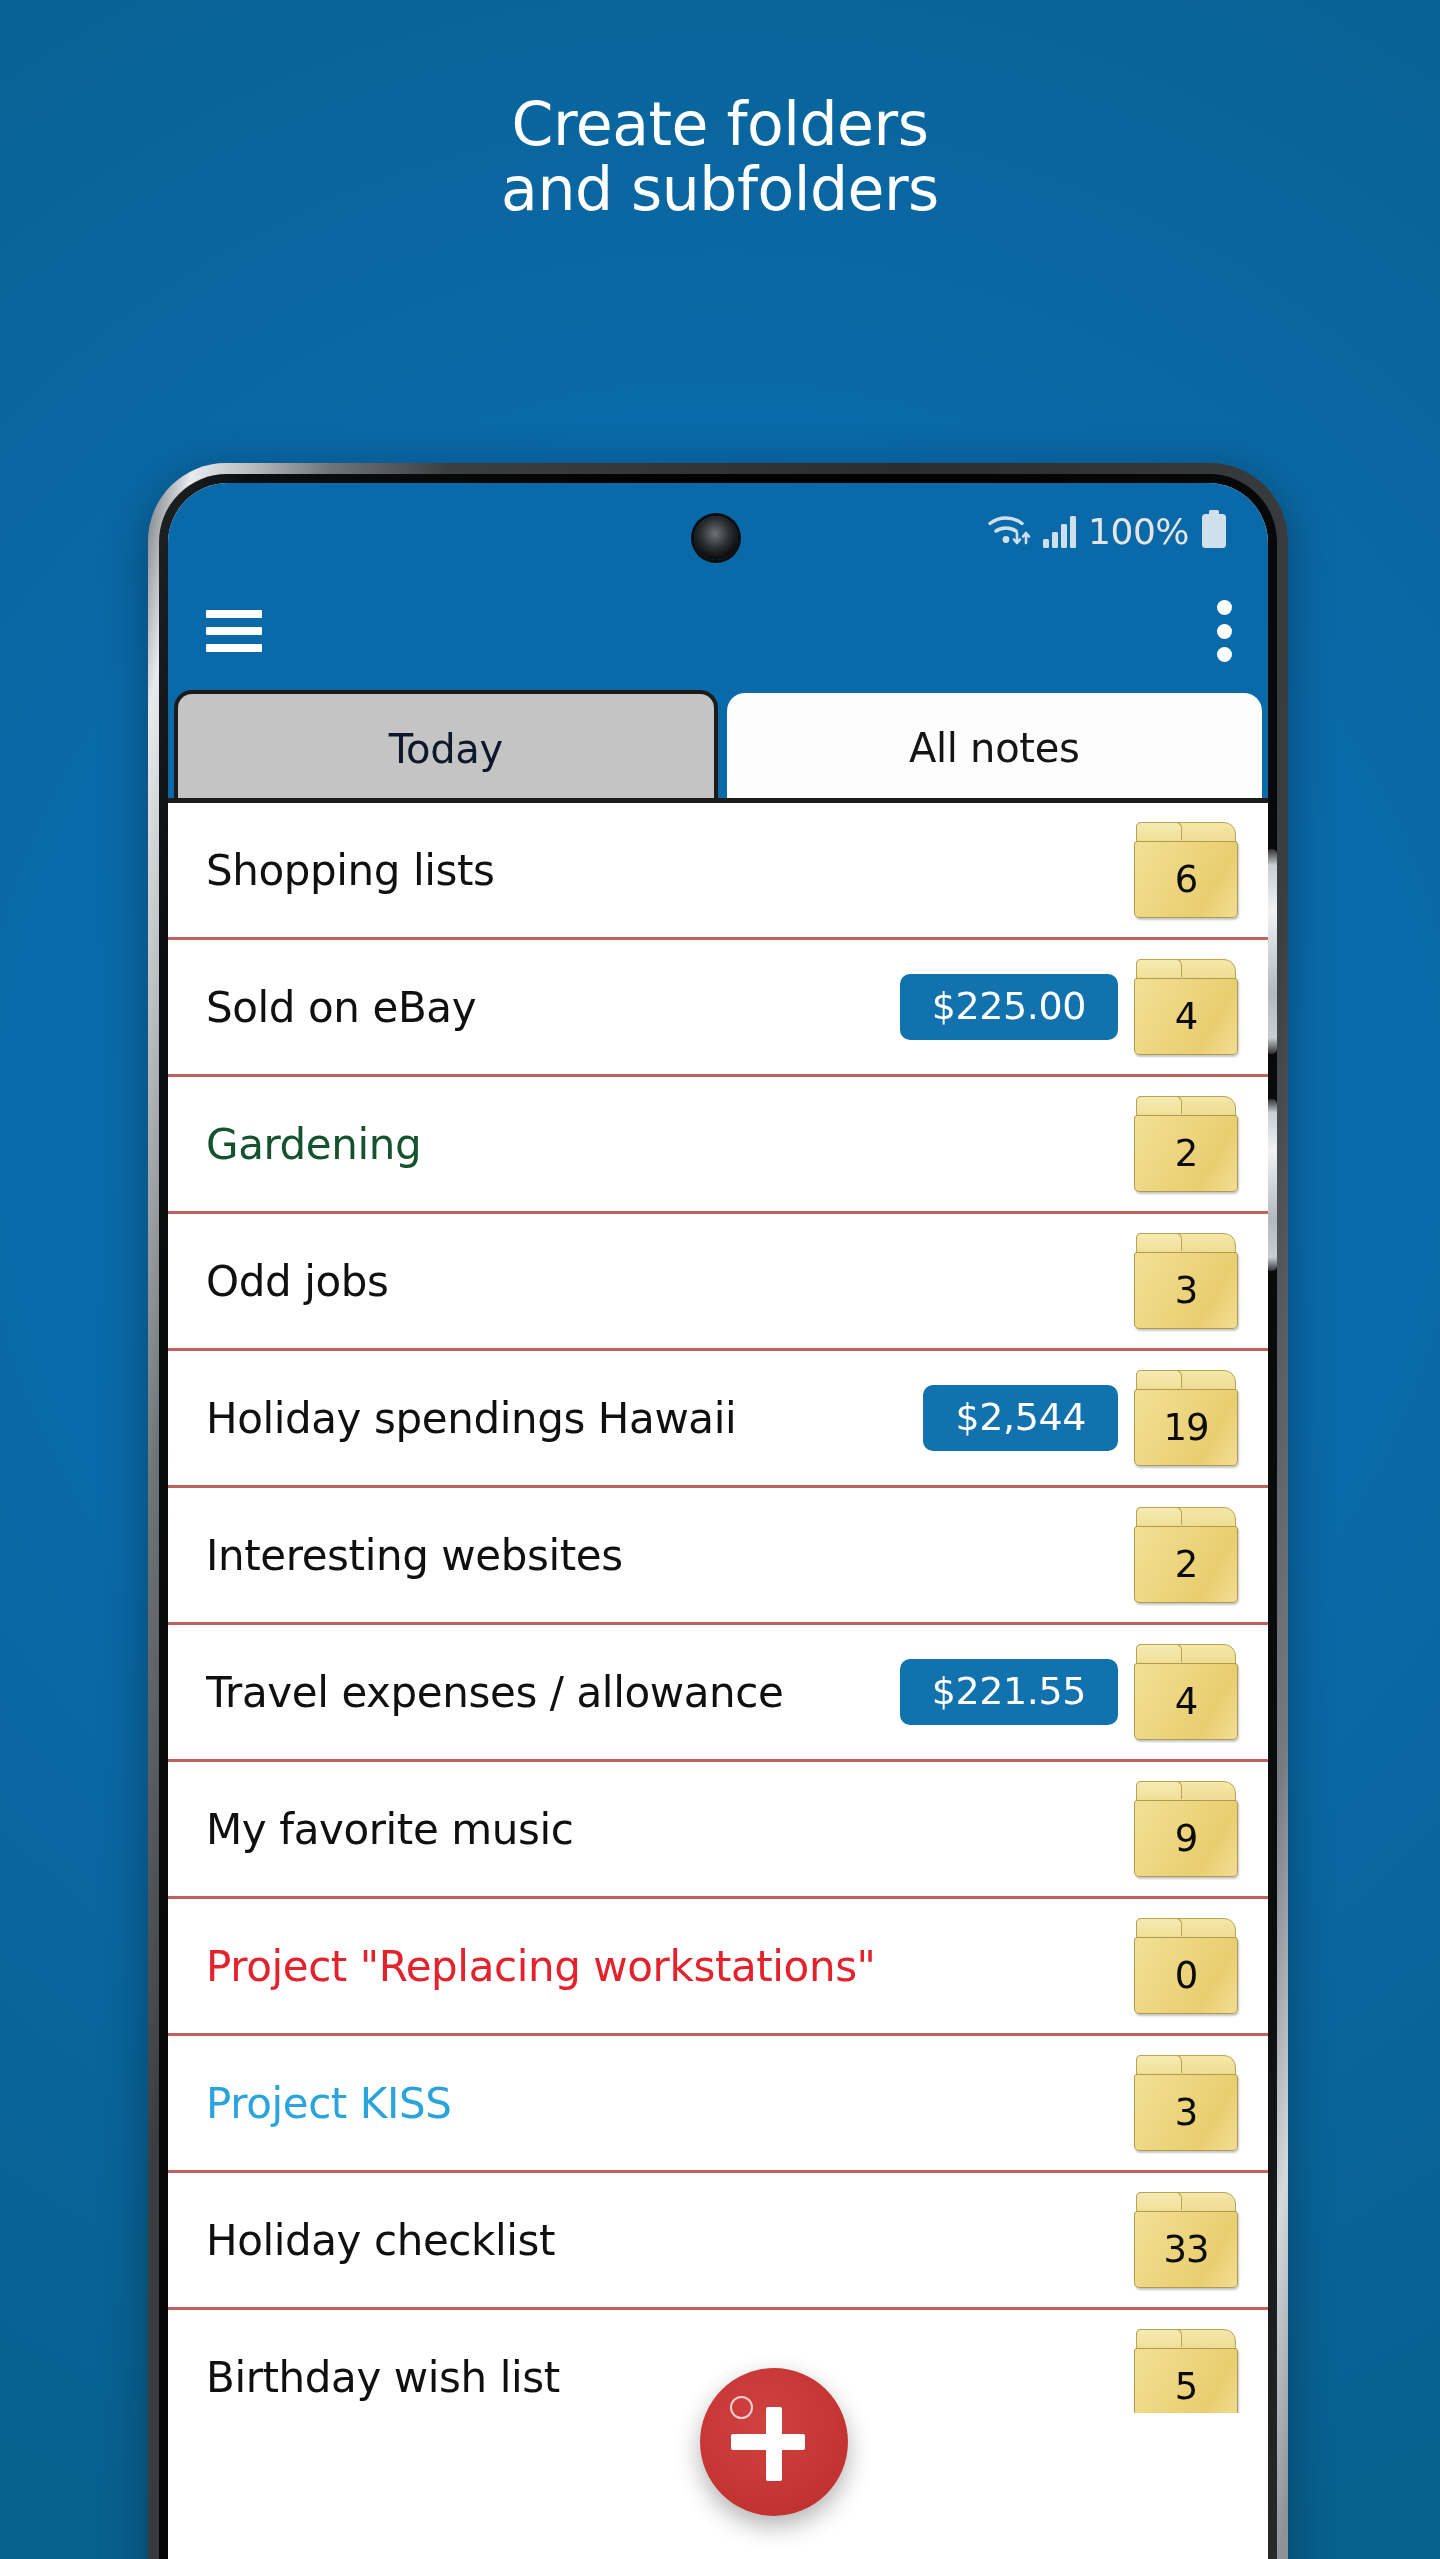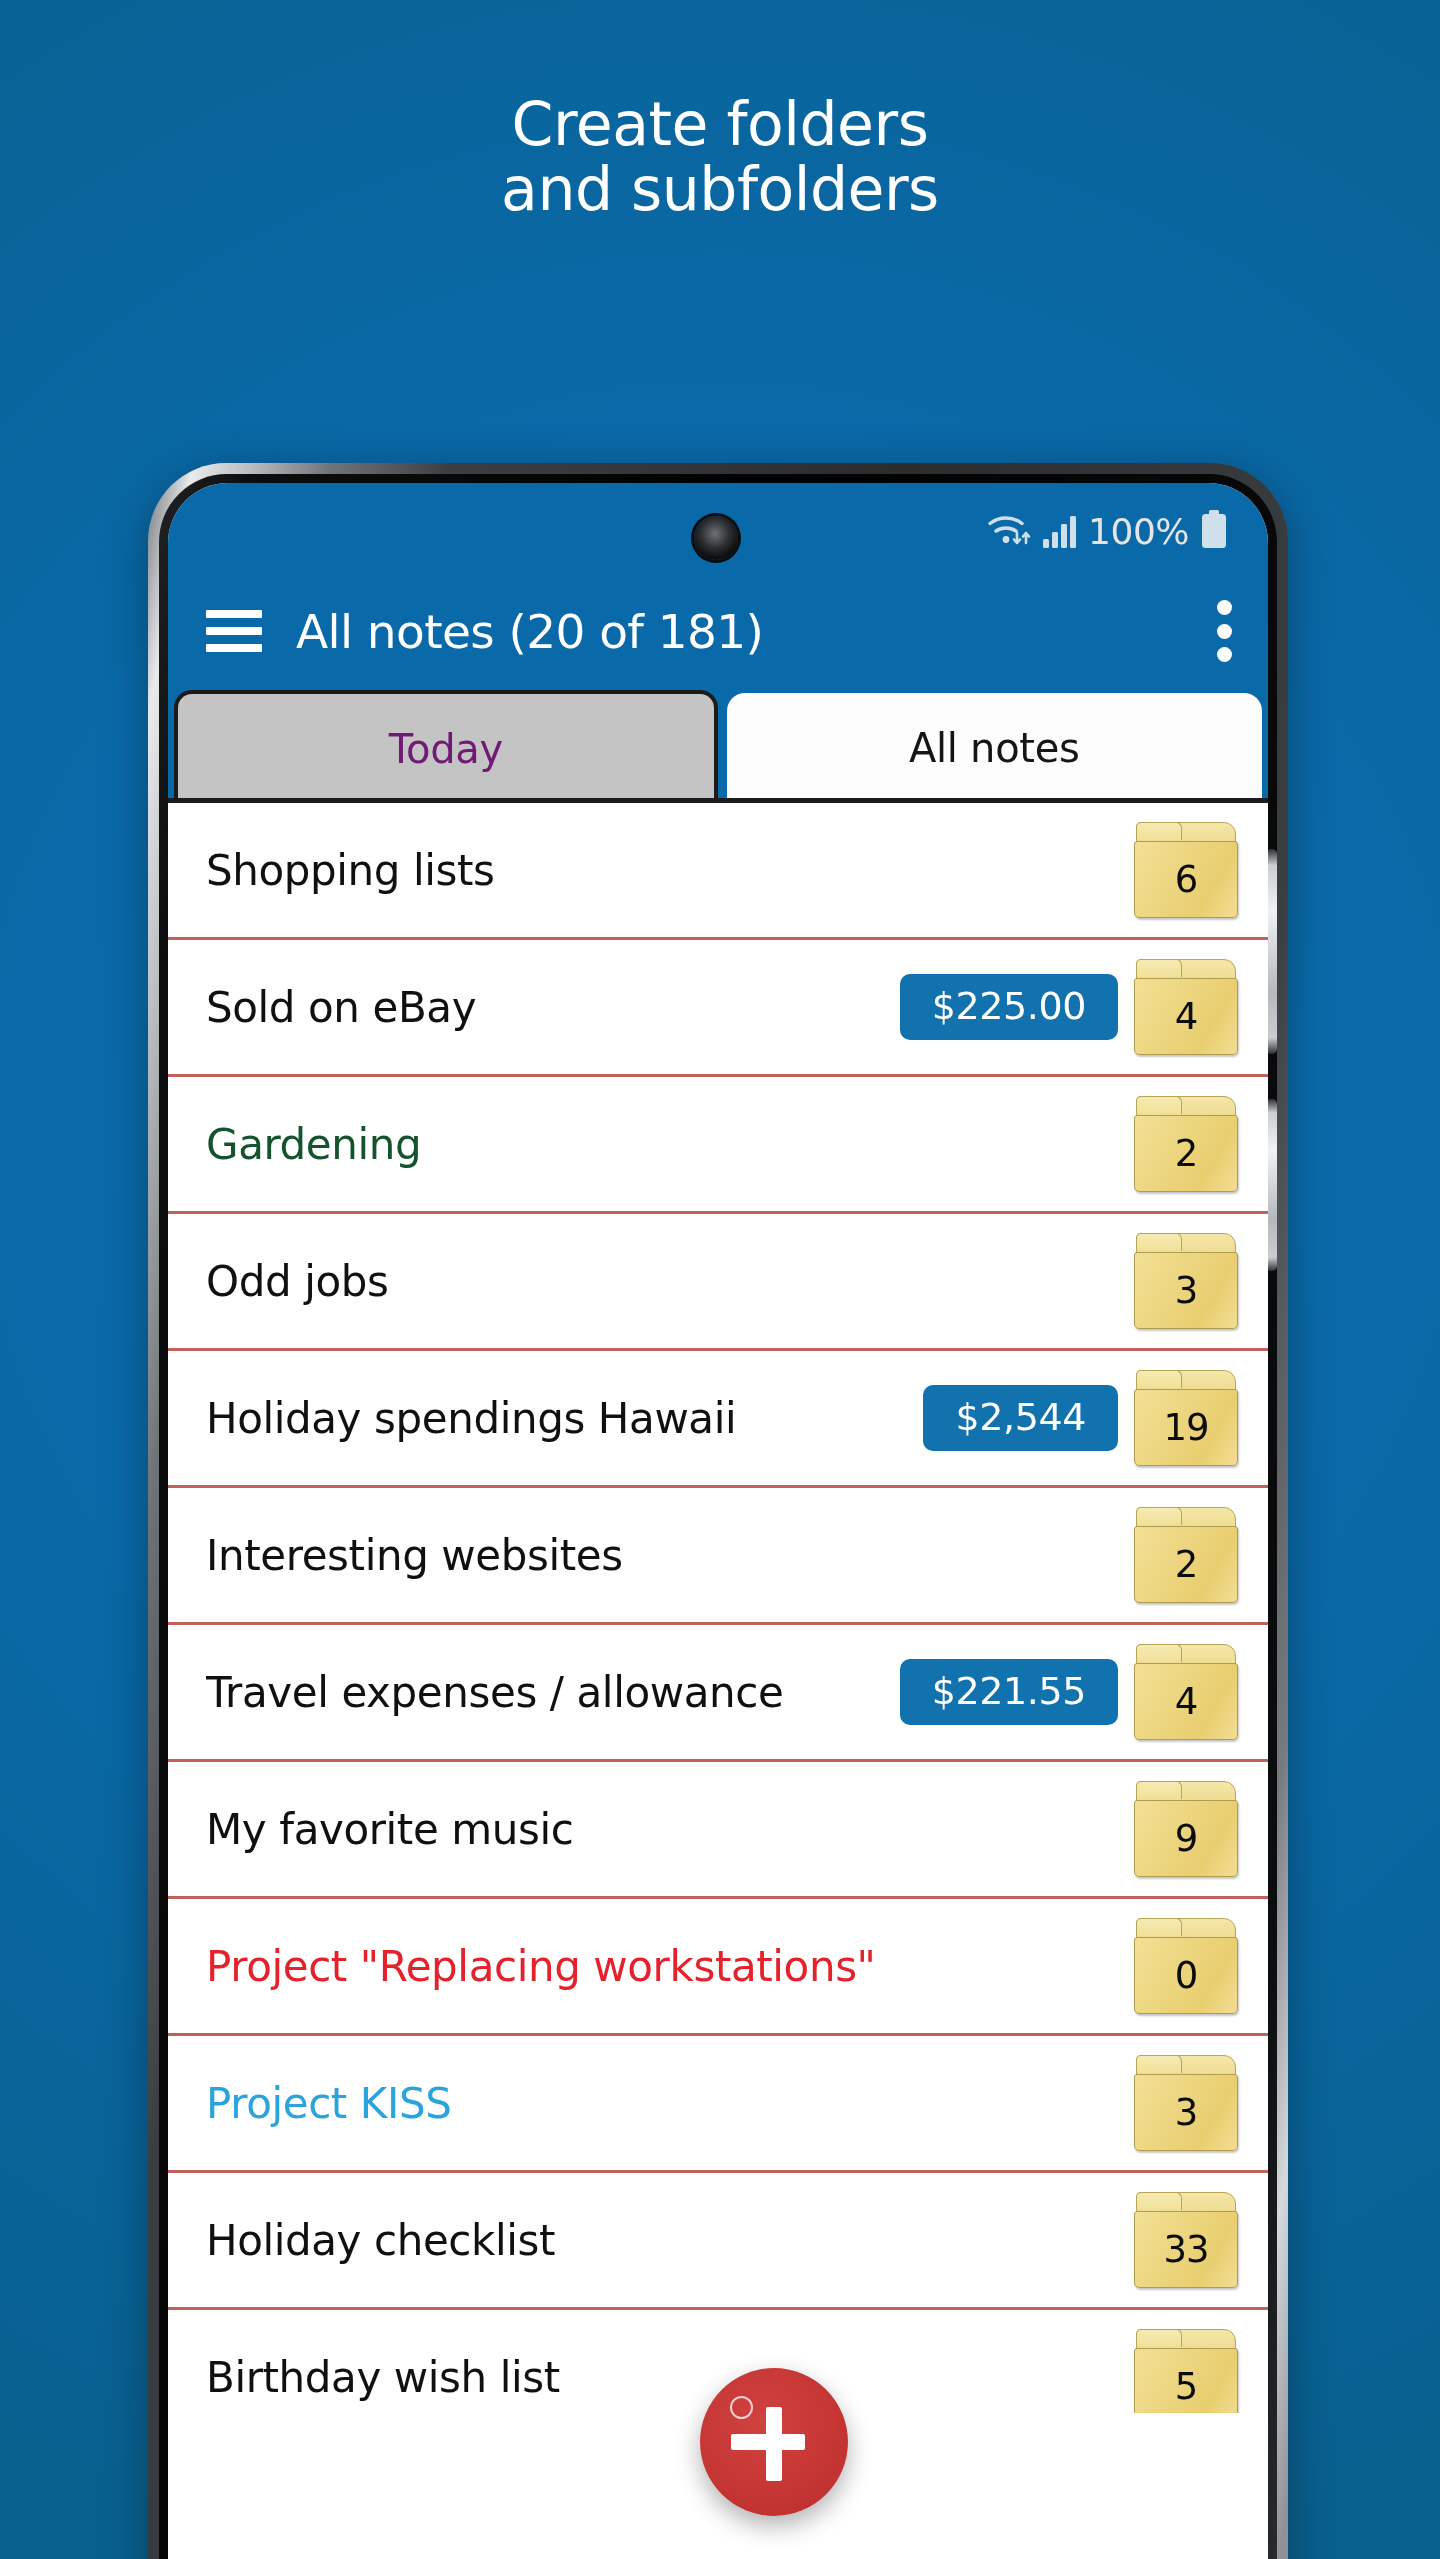--- a/index.html
+++ b/index.html
@@ -184,21 +184,21 @@
     box-sizing: border-box;
   }
   .tab {
     flex: 1 1 0;
     height: 113px;
     display: flex;
     align-items: center;
     justify-content: center;
     font-family: "DejaVu Sans", sans-serif;
     font-size: 40px;
-    color: #701a75;
+    color: #0f172a;
     border-radius: 18px 18px 0 0;
     box-sizing: border-box;
     cursor: pointer;
     letter-spacing: -0.3px;
   }
   .tab.inactive {
     background: #c4c4c4;
     border: 4px solid #1b1b1b;
     border-bottom: none;
   }
@@ -392,21 +392,20 @@
             </span>
           </div>
         </div>
 
         <div id="appbar">
           <div id="hamburger">
             <i></i>
             <i></i>
             <i></i>
           </div>
-          <div id="appbar-title">All notes (20 of 181)</div>
           <div id="overflow-menu">
             <i></i>
             <i></i>
             <i></i>
           </div>
         </div>
 
         <div id="tabs">
           <div class="tab inactive">Today</div>
           <div class="tab active">All notes</div>

